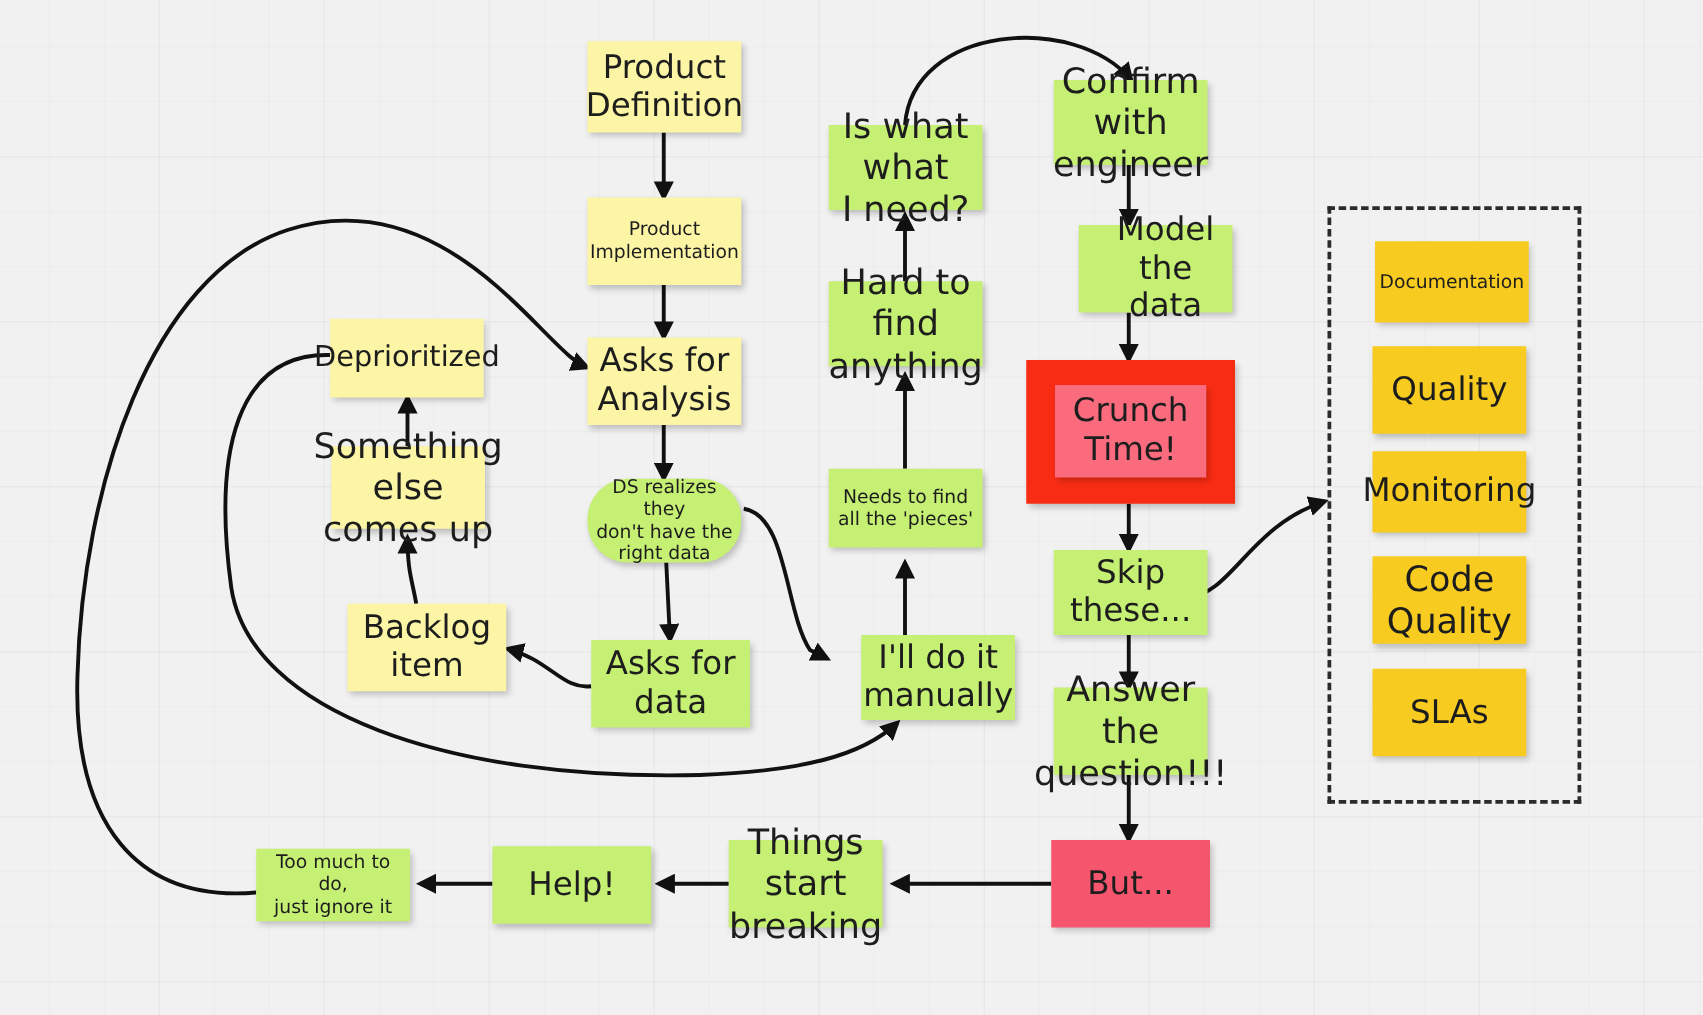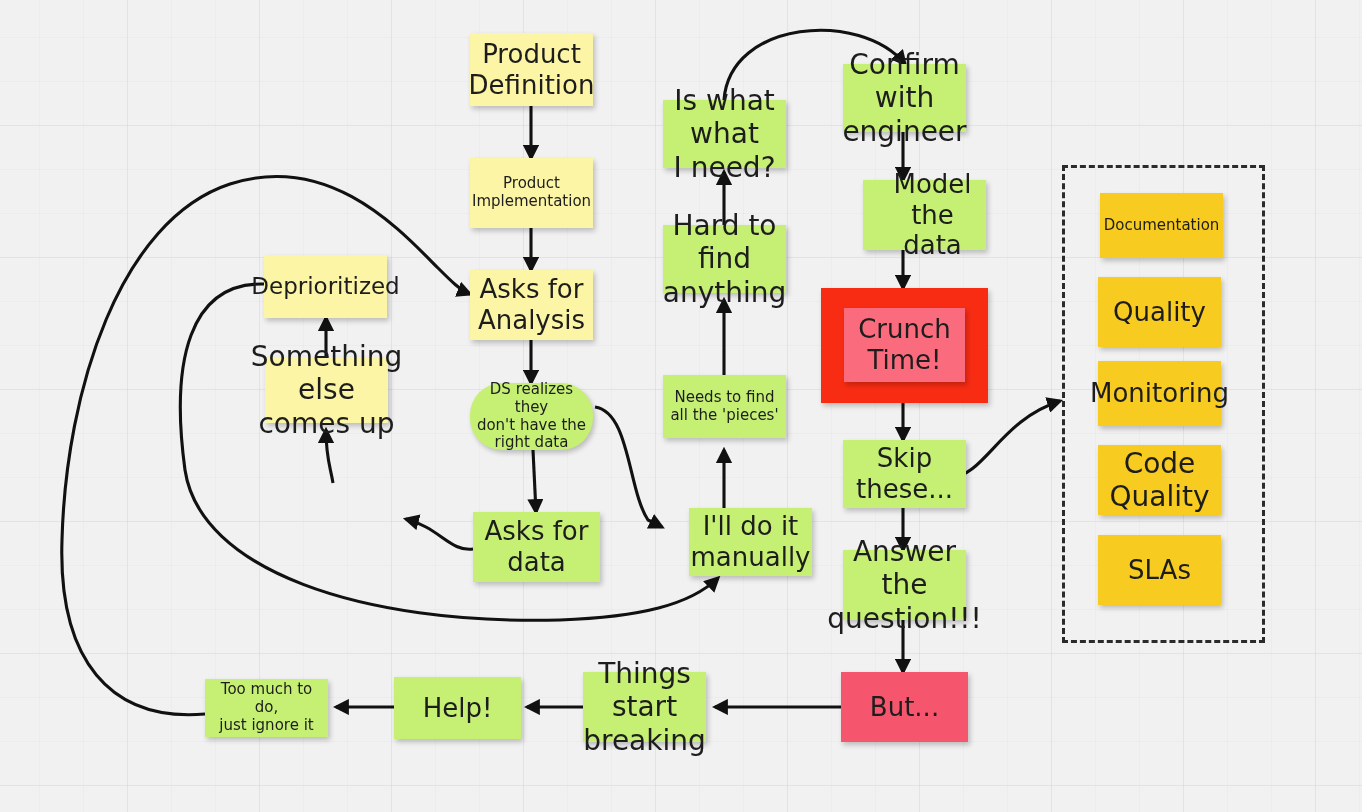--- a/index.html
+++ b/index.html
@@ -150,20 +150,22 @@
 right data</div>
 
   <div class="note green fs-xl" style="left:473px; top:512px; width:127px; height:70px;">Asks for
 data</div>
 
   <div class="note yellow fs-lg" style="left:264px; top:255px; width:123px; height:63px;">Deprioritized</div>
 
   <div class="note yellow fs-md" style="left:265px; top:357px; width:123px; height:66px;">Something
 else comes up</div>
 
+  <div class="note yellow fs-xl" style="left:278px; top:483px; width:127px; height:70px;">Backlog
+item</div>
 
   <div class="note green fs-md" style="left:663px; top:100px; width:123px; height:68px;">Is what what
 I need?</div>
 
   <div class="note green fs-md" style="left:663px; top:225px; width:123px; height:68px;">Hard to find
 anything</div>
 
   <div class="note green fs-sm" style="left:663px; top:375px; width:123px; height:63px;">Needs to find
 all the 'pieces'</div>
 

